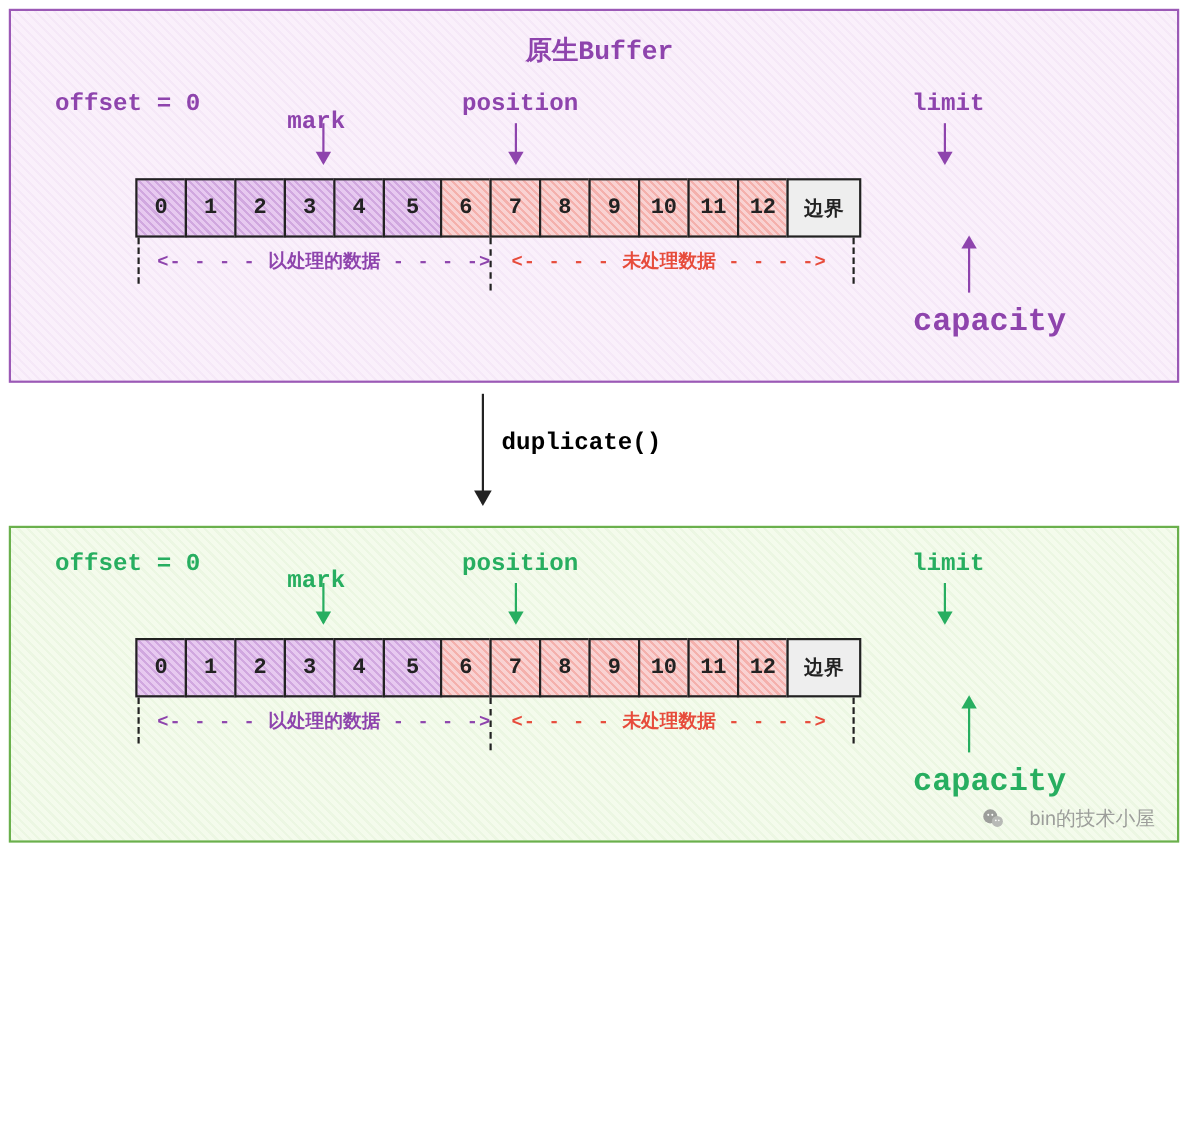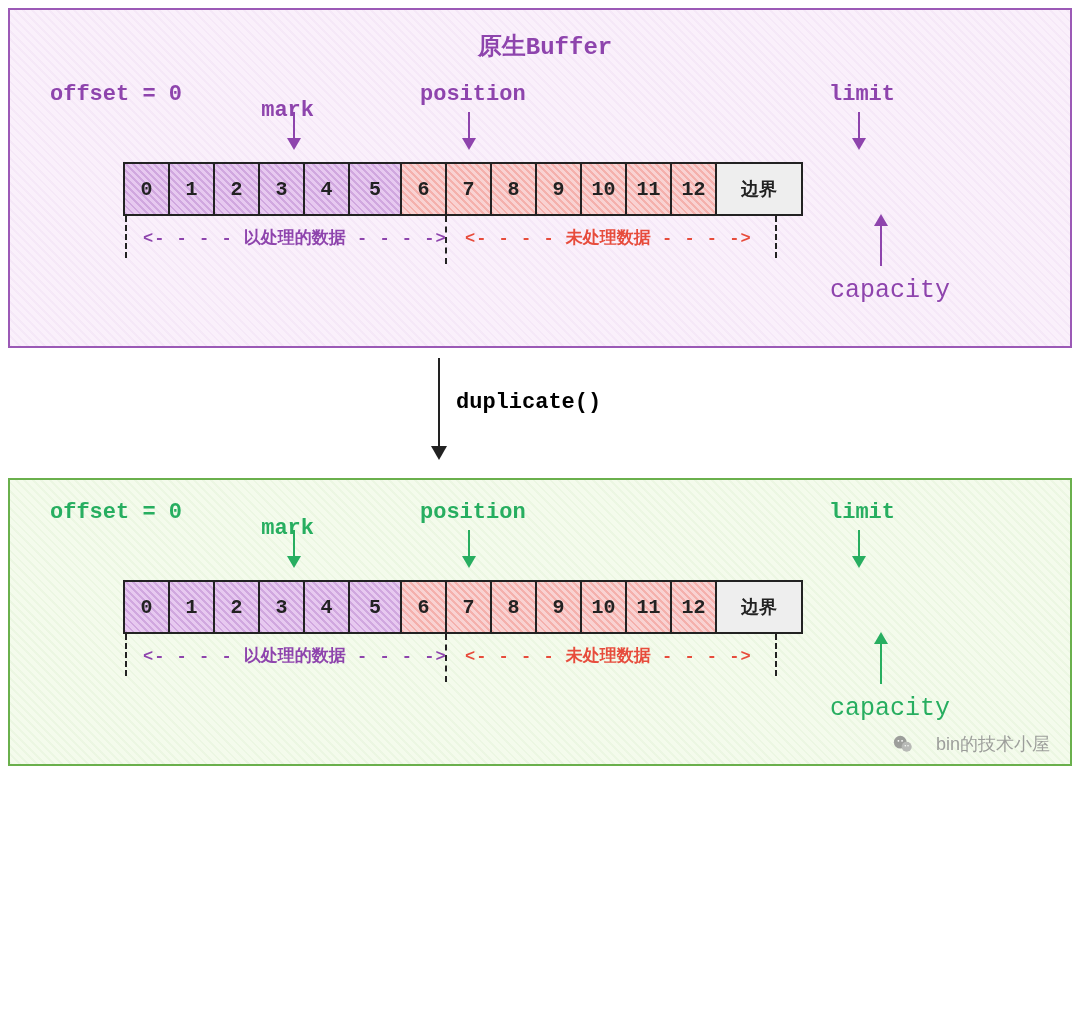--- a/index.html
+++ b/index.html
@@ -85,21 +85,21 @@
   }
   .cell-purple {
     background: #e7c9f0;
     background-image: repeating-linear-gradient(45deg, rgba(142,68,173,0.25) 0px, rgba(142,68,173,0.25) 2px, transparent 2px, transparent 5px);
   }
   .cell-red {
     background: #f9d2d2;
     background-image: repeating-linear-gradient(45deg, rgba(231,76,60,0.25) 0px, rgba(231,76,60,0.25) 2px, transparent 2px, transparent 5px);
   }
   .cell-boundary {
-    width: 88px;
+    width: 68px;
     background: #eeeeee;
     font-size: 18px;
   }
   .cell-wide { width: 54px; }
   .bottom-annotations {
     position: relative;
     height: 100px;
     margin-left: 75px;
   }
   .dashed-line {
@@ -123,22 +123,22 @@
   .range-processed {
     left: 18px;
     width: 290px;
   }
   .range-unprocessed {
     left: 340px;
     width: 300px;
   }
   .capacity-label {
     position: absolute;
-    font-size: 25px;
-    font-weight: normal;
+    font-size: 29px;
+    font-weight: bold;
     top: 60px;
     left: 705px;
   }
   .cap-arrow {
     position: absolute;
     top: 0px;
     left: 755px;
     width: 2px;
     height: 50px;
     background: currentColor;

